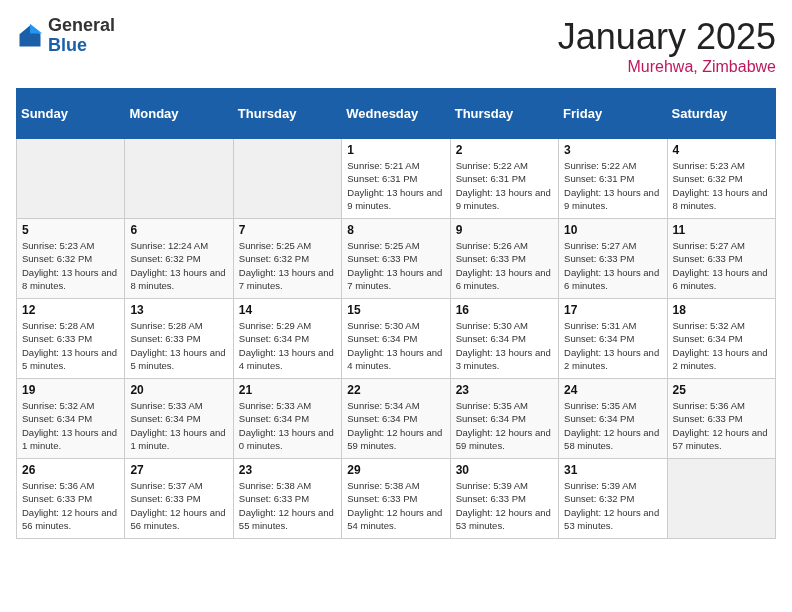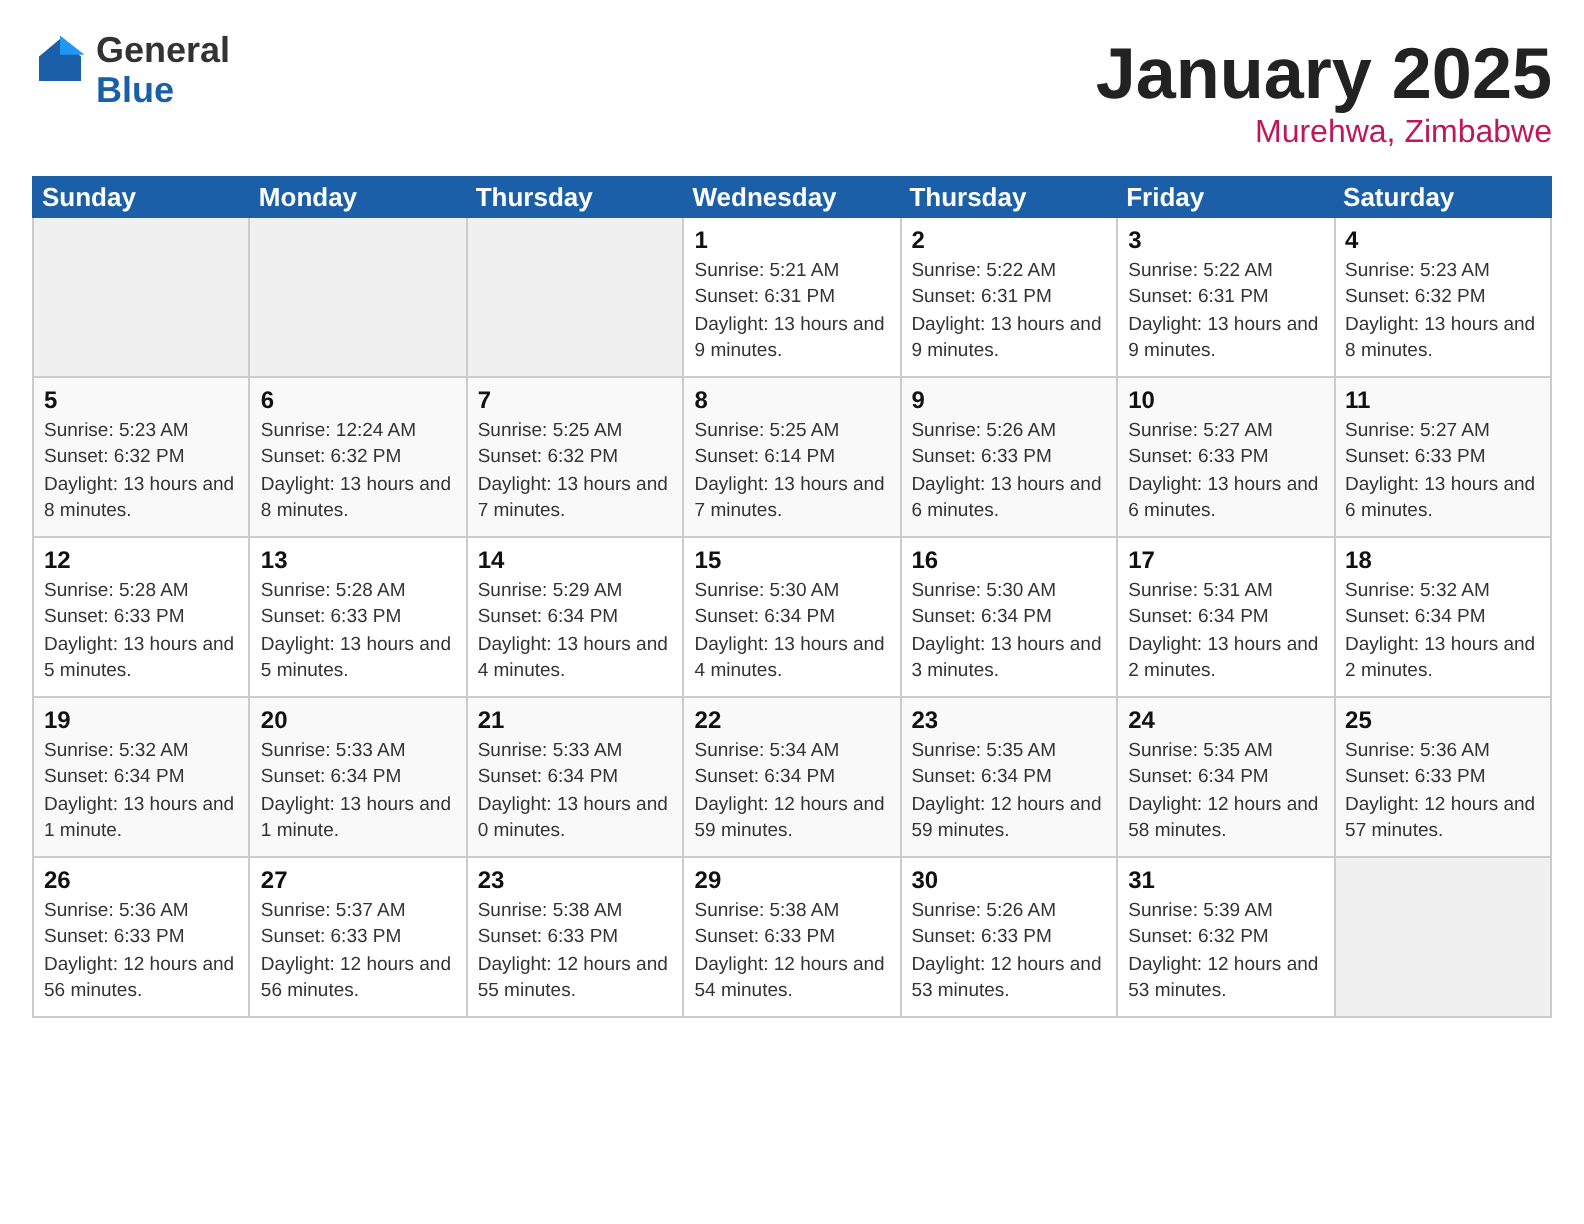--- a/index.html
+++ b/index.html
@@ -11,56 +11,57 @@
       padding: 16px;
     }
     .header {
       display: flex;
       justify-content: space-between;
       align-items: flex-start;
       margin-bottom: 12px;
     }
     .logo {
       display: flex;
+      align-items: center;
       gap: 4px;
     }
     .logo-text {
       font-size: 18px;
       font-weight: bold;
       line-height: 1.1;
     }
     .logo-general { color: #333; }
     .logo-blue { color: #1a5fa8; }
     .logo-icon {
       width: 28px;
       height: 28px;
     }
     .title-block {
       text-align: right;
     }
     .month-title {
       font-size: 36px;
-      font-weight: bold;
+      font-weight: normal;
       color: #222;
     }
     .location {
       font-size: 16px;
       color: #be185d;
     }
     .calendar {
       width: 100%;
       border-collapse: collapse;
       border: 1px solid #ccc;
     }
     .calendar th {
       background-color: #1a5fa8;
       color: #fff;
       font-size: 13px;
       font-weight: bold;
-      padding: 2px 4px;
+      padding: 17px 4px;
       text-align: left;
       border: 1px solid #1a5fa8;
     }
     .calendar td {
       vertical-align: top;
       padding: 4px 5px;
       font-size: 10px;
       color: #333;
       border: 1px solid #ccc;
       width: 108px;
@@ -170,21 +171,21 @@
         <td>
           <span class="day-num">7</span>
           <div class="day-info">Sunrise: 5:25 AM
 Sunset: 6:32 PM
 Daylight: 13 hours
 and 7 minutes.</div>
         </td>
         <td>
           <span class="day-num">8</span>
           <div class="day-info">Sunrise: 5:25 AM
-Sunset: 6:14 PM
+Sunset: 6:33 PM
 Daylight: 13 hours
 and 7 minutes.</div>
         </td>
         <td>
           <span class="day-num">9</span>
           <div class="day-info">Sunrise: 5:26 AM
 Sunset: 6:33 PM
 Daylight: 13 hours
 and 6 minutes.</div>
         </td>
@@ -329,21 +330,21 @@
         </td>
         <td>
           <span class="day-num">29</span>
           <div class="day-info">Sunrise: 5:38 AM
 Sunset: 6:33 PM
 Daylight: 12 hours
 and 54 minutes.</div>
         </td>
         <td>
           <span class="day-num">30</span>
-          <div class="day-info">Sunrise: 5:26 AM
+          <div class="day-info">Sunrise: 5:39 AM
 Sunset: 6:33 PM
 Daylight: 12 hours
 and 53 minutes.</div>
         </td>
         <td>
           <span class="day-num">31</span>
           <div class="day-info">Sunrise: 5:39 AM
 Sunset: 6:32 PM
 Daylight: 12 hours
 and 53 minutes.</div>

